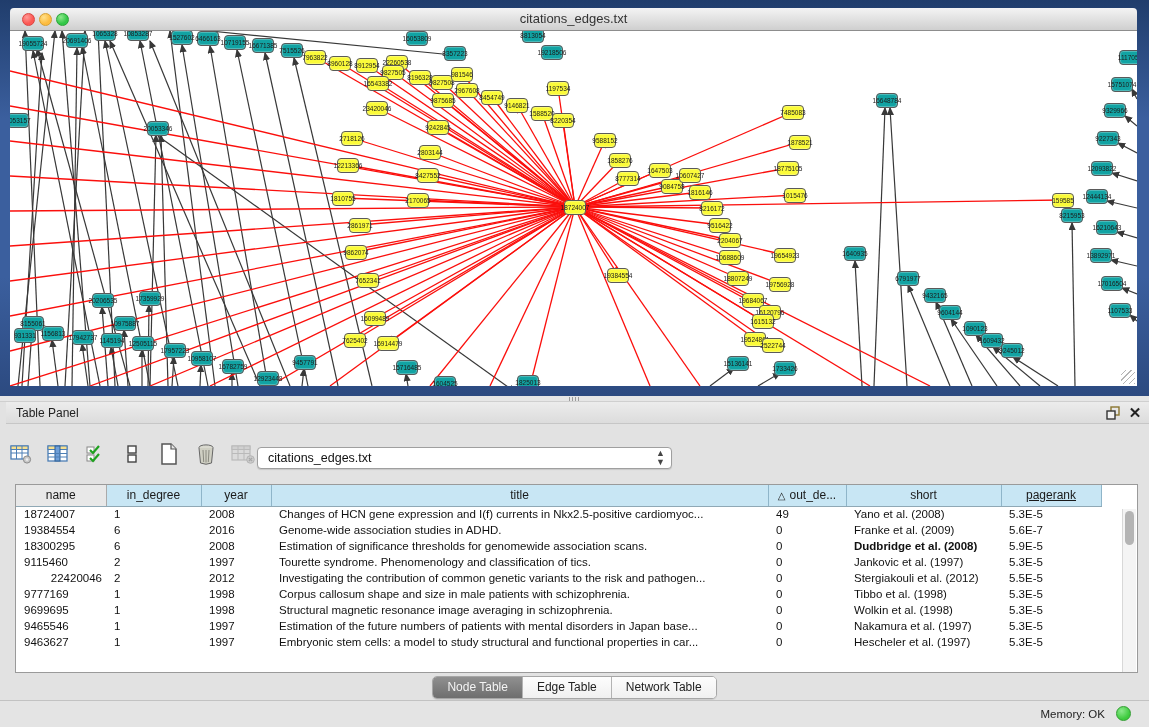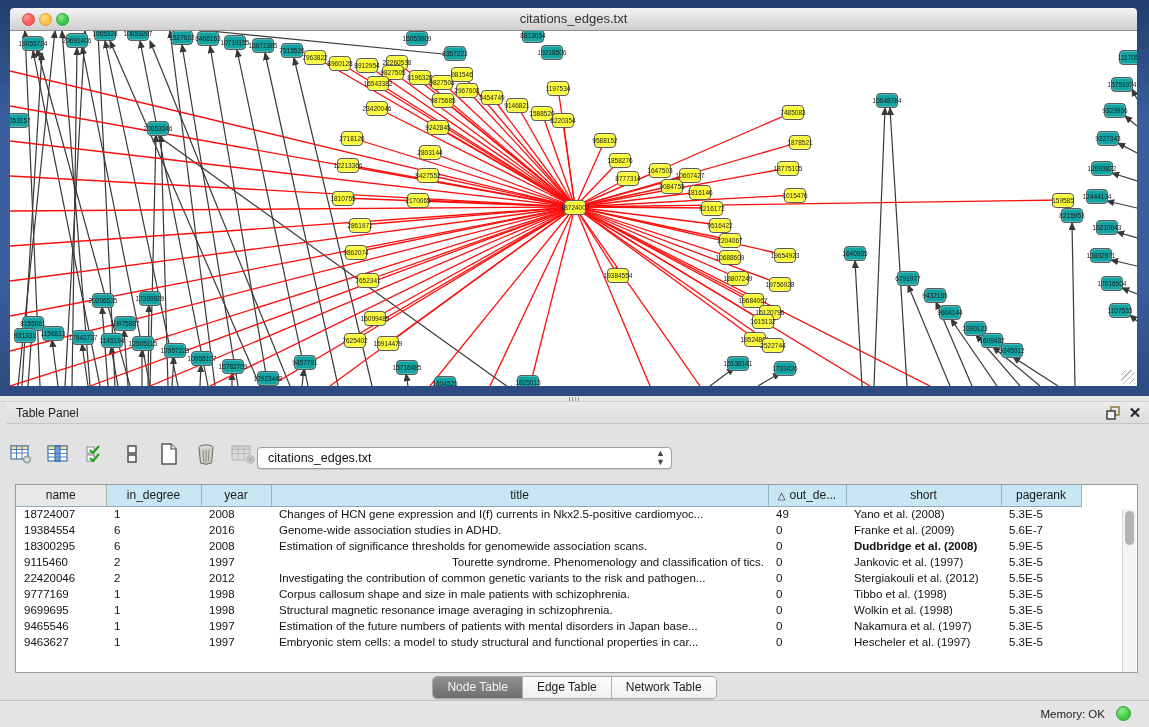--- a/index.html
+++ b/index.html
@@ -656,21 +656,21 @@
     <div id="table-wrap">
       <table id="grid">
         <thead>
             <tr id="grid-head">
               <th class="gray" style="width: 90px;">name</th>
               <th style="width: 95px;">in_degree</th>
               <th style="width: 70px;">year</th>
               <th style="width: 497px;">title</th>
               <th style="width: 78px;"><span class="sort-glyph">△</span>out_de...</th>
               <th style="width: 155px;">short</th>
-              <th style="width: 80px;">pagerank</th>
+              <th style="width: 100px; text-decoration: underline;">pagerank</th>
             </tr>
           </thead>
         <tbody id="grid-body">
             <tr>
               <td style="width: 90px;">18724007</td>
               <td style="width: 95px;">1</td>
               <td style="width: 70px;">2008</td>
               <td style="width: 497px;">Changes of HCN gene expression and I(f) currents in Nkx2.5-positive cardiomyoc...</td>
               <td style="width: 78px;">49</td>
               <td style="width: 155px;">Yano et al. (2008)</td>
@@ -691,27 +691,27 @@
               <td style="width: 70px;">2008</td>
               <td style="width: 497px;">Estimation of significance thresholds for genomewide association scans.</td>
               <td style="width: 78px;">0</td>
               <td style="width: 155px; font-weight: bold;">Dudbridge et al. (2008)</td>
               <td style="width: 93px;">5.9E-5</td>
             </tr>
             <tr>
               <td style="width: 90px;">9115460</td>
               <td style="width: 95px;">2</td>
               <td style="width: 70px;">1997</td>
-              <td style="width: 497px; text-align: right;">Tourette syndrome. Phenomenology and classification of tics.</td>
+              <td style="width: 497px;">Tourette syndrome. Phenomenology and classification of tics.</td>
               <td style="width: 78px;">0</td>
               <td style="width: 155px;">Jankovic et al. (1997)</td>
               <td style="width: 93px;">5.3E-5</td>
             </tr>
             <tr>
-              <td style="width: 90px;">22420046</td>
+              <td style="width: 90px; text-align: right;">22420046</td>
               <td style="width: 95px;">2</td>
               <td style="width: 70px;">2012</td>
               <td style="width: 497px;">Investigating the contribution of common genetic variants to the risk and pathogen...</td>
               <td style="width: 78px;">0</td>
               <td style="width: 155px;">Stergiakouli et al. (2012)</td>
               <td style="width: 93px;">5.5E-5</td>
             </tr>
             <tr>
               <td style="width: 90px;">9777169</td>
               <td style="width: 95px;">1</td>

